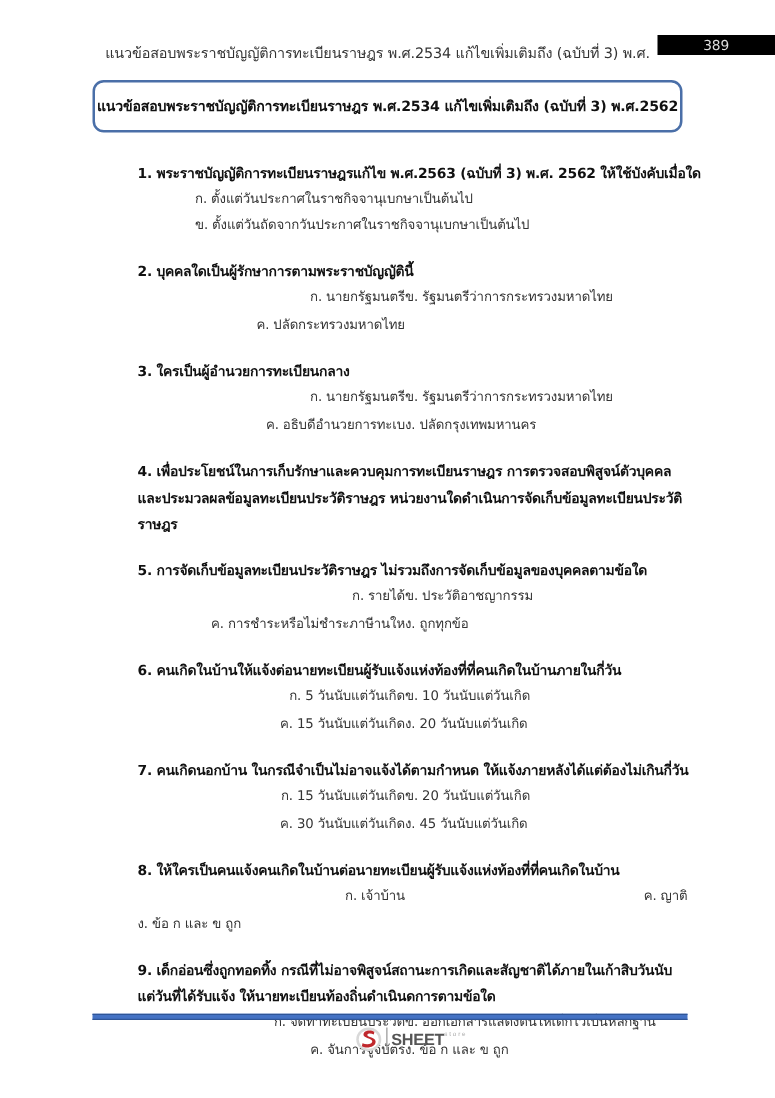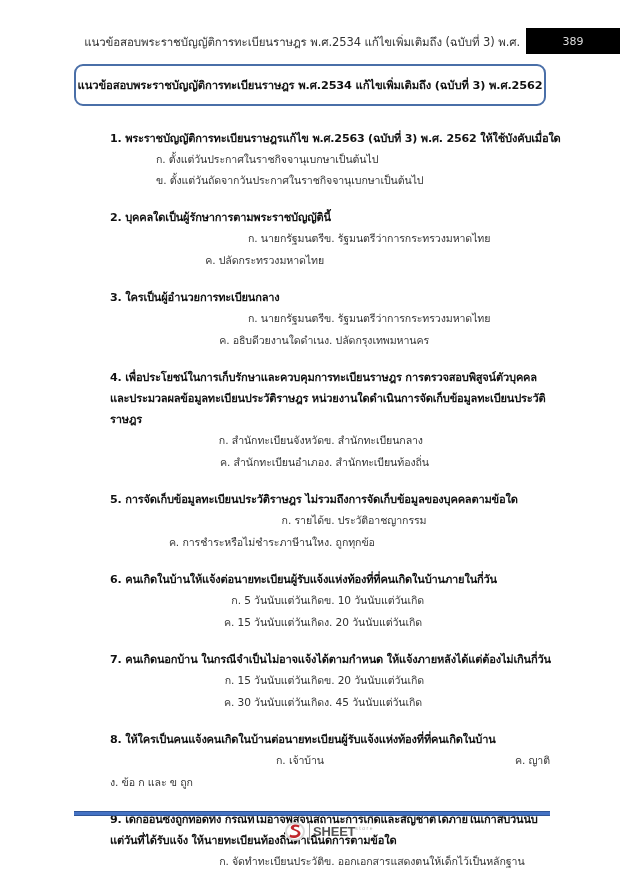--- a/index.html
+++ b/index.html
@@ -29,21 +29,21 @@
       font-size: 11.5px;
       color: #333;
       white-space: nowrap;
       letter-spacing: -0.1px;
     }
     .page-number {
       position: absolute;
       left: 526px;
       top: 0;
       width: 94px;
-      height: 26px;
+      height: 16px;
       background: #000;
       color: #ddd;
       font-size: 11px;
       display: flex;
       align-items: center;
       justify-content: center;
     }
     .title-box {
       position: absolute;
       left: 74px;
@@ -181,33 +181,27 @@
       <div class="choice">ข. รัฐมนตรีว่าการกระทรวงมหาดไทย</div>
       <div class="choice col-a">ค. ปลัดกระทรวงมหาดไทย</div>
     </div>
   </div>
 
   <div class="question">
     <div class="q-text">3. ใครเป็นผู้อำนวยการทะเบียนกลาง</div>
     <div class="choices-grid">
       <div class="choice col-a">ก. นายกรัฐมนตรี</div>
       <div class="choice">ข. รัฐมนตรีว่าการกระทรวงมหาดไทย</div>
-      <div class="choice col-a">ค. อธิบดีวยงานใดดำเน</div>
+      <div class="choice col-a">ค. อธิบดีอำนวยการทะเบ</div>
       <div class="choice">ง. ปลัดกรุงเทพมหานคร</div>
     </div>
   </div>
 
   <div class="question">
     <div class="q-text wrap">4. เพื่อประโยชน์ในการเก็บรักษาและควบคุมการทะเบียนราษฎร การตรวจสอบพิสูจน์ตัวบุคคลและประมวลผลข้อมูลทะเบียนประวัติราษฎร หน่วยงานใดดำเนินการจัดเก็บข้อมูลทะเบียนประวัติราษฎร</div>
-    <div class="choices-grid">
-      <div class="choice col-a">ก. สำนักทะเบียนจังหวัด</div>
-      <div class="choice">ข. สำนักทะเบียนกลาง</div>
-      <div class="choice col-a">ค. สำนักทะเบียนอำเภอ</div>
-      <div class="choice">ง. สำนักทะเบียนท้องถิ่น</div>
-    </div>
   </div>
 
   <div class="question">
     <div class="q-text">5. การจัดเก็บข้อมูลทะเบียนประวัติราษฎร ไม่รวมถึงการจัดเก็บข้อมูลของบุคคลตามข้อใด</div>
     <div class="choices-grid">
       <div class="choice col-a">ก. รายได้</div>
       <div class="choice">ข. ประวัติอาชญากรรม</div>
       <div class="choice col-a">ค. การชำระหรือไม่ชำระภาษีานให</div>
       <div class="choice">ง. ถูกทุกข้อ</div>
     </div>

